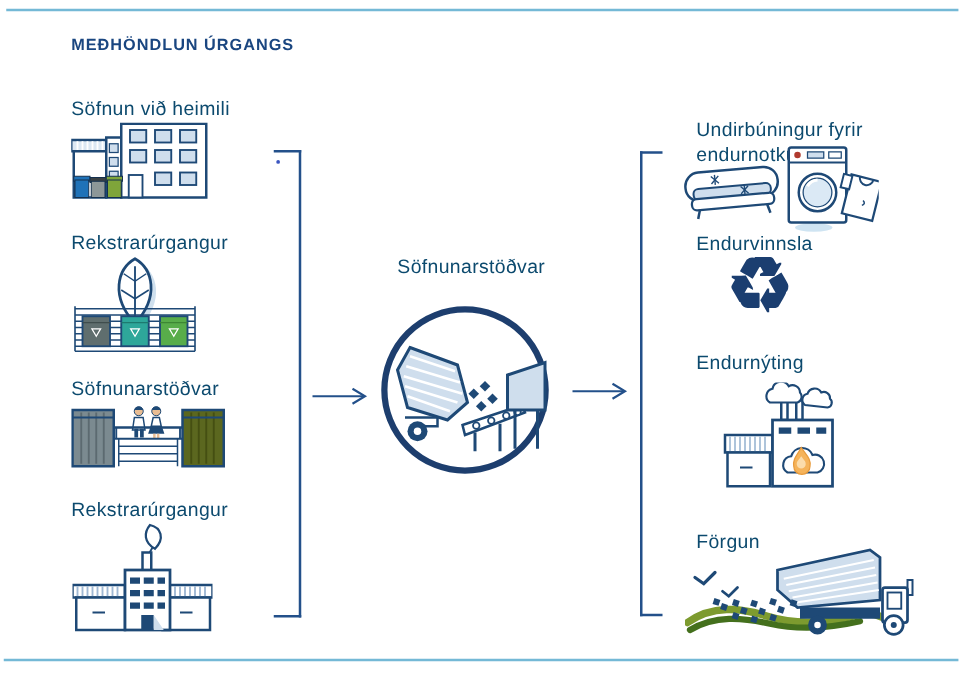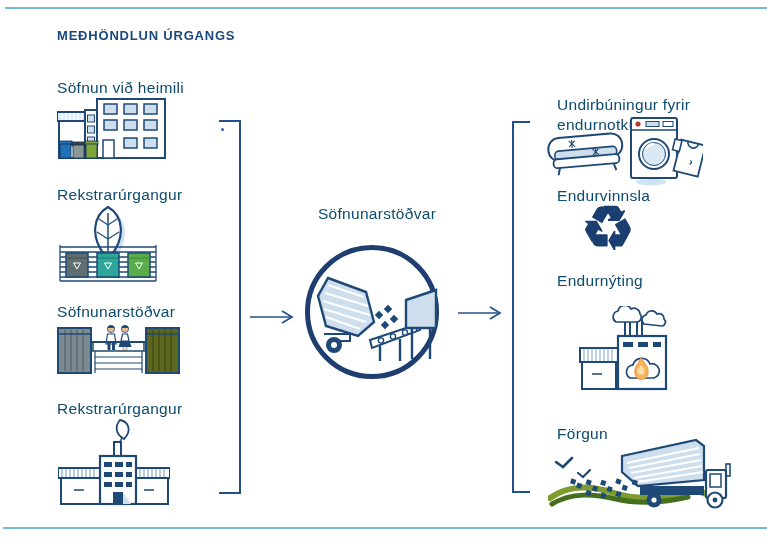--- a/index.html
+++ b/index.html
@@ -286,21 +286,21 @@
       <rect x="134" y="26" width="25" height="32" fill="#fff" stroke="#1e4976" stroke-width="1.8"></rect>
       <rect x="128" y="27" width="7" height="11" fill="#fff" stroke="#1e4976" stroke-width="1.6"></rect>
       <path d="M141 26 a5.5 5.5 0 0 0 11 0" fill="none" stroke="#1e4976" stroke-width="1.6"></path>
       <path d="M148 44 q3 2 0 4" fill="none" stroke="#1e4976" stroke-width="1.2"></path>
     </g>
   </svg>
 
   <div class="lbl" style="left:557px; top:186px;">Endurvinnsla</div>
   <div class="recycle-glyph">♻</div>
 
-  <div class="lbl" style="left:557px; top:271px;">Endurnýting</div>
+  <div class="lbl" style="left:557px; top:281px;">Endurnýting</div>
   <svg class="icon" style="left:578px; top:306px;" width="95" height="86" viewBox="0 0 95 86">
     <rect x="47" y="14" width="5" height="16" fill="#fff" stroke="#1e4976" stroke-width="2"></rect>
     <rect x="59" y="14" width="5" height="16" fill="#fff" stroke="#1e4976" stroke-width="2"></rect>
     <path d="M38 16 a6 6 0 0 1 2 -11 a7 7 0 0 1 13 -2 a6 6 0 0 1 9 5 a5 5 0 0 1 -2 8 Z" fill="#fff" stroke="#1e4976" stroke-width="1.7"></path>
     <path d="M66 18 a5 5 0 0 1 2 -9 a6 6 0 0 1 11 -1 a5 5 0 0 1 7 5 a4 4 0 0 1 -2 7 Z" fill="#fff" stroke="#1e4976" stroke-width="1.7"></path>
     <rect x="2" y="42" width="38" height="14" fill="#fff" stroke="#1e4976" stroke-width="2"></rect>
     <g stroke="#a9c0d8" stroke-width="1.5">
       <line x1="6" y1="43" x2="6" y2="55"></line>
         <line x1="10" y1="43" x2="10" y2="55"></line>
       <line x1="14" y1="43" x2="14" y2="55"></line>

